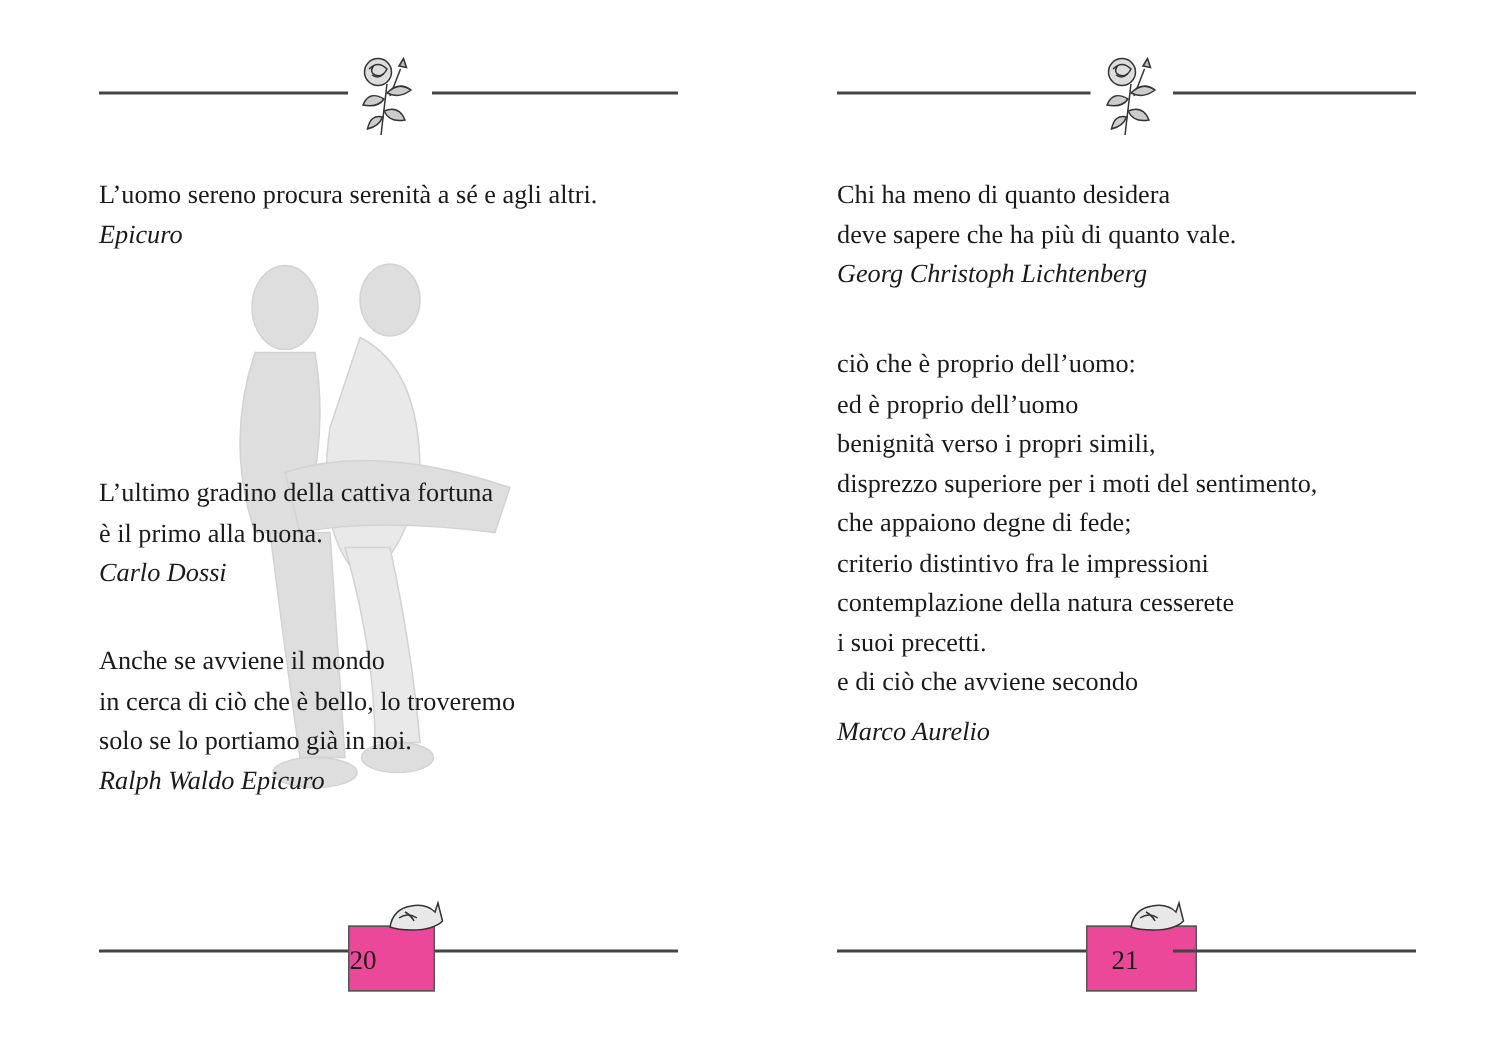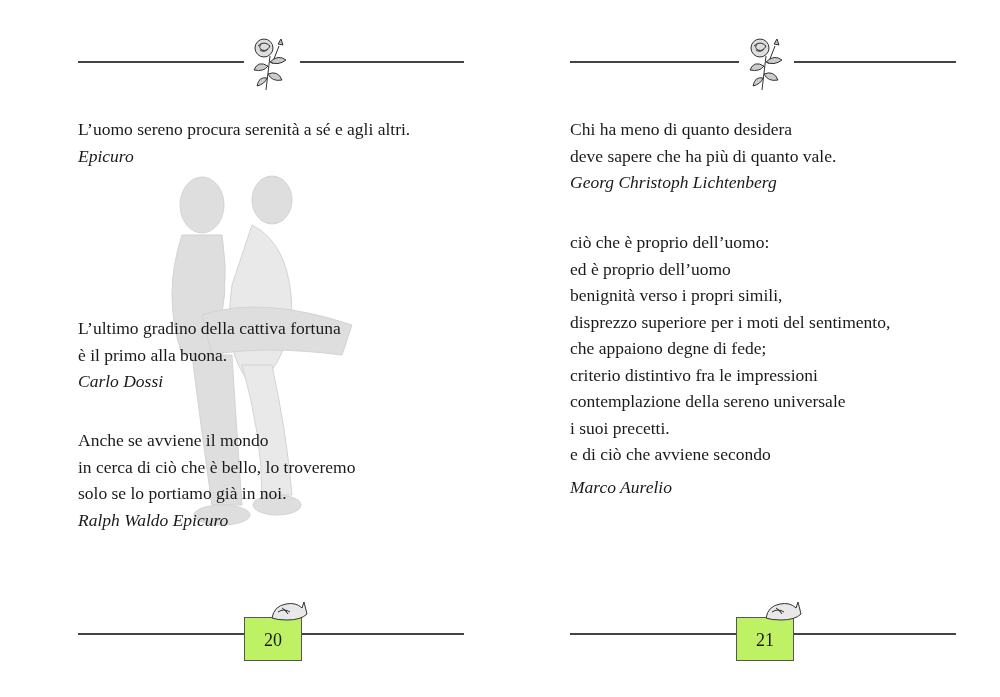--- a/index.html
+++ b/index.html
@@ -1,27 +1,27 @@
 <!DOCTYPE html>
 <html><head>
 <meta charset="utf-8">
 <style>
   html, body { margin:0; padding:0; background:#fff; }
   body { width:1000px; height:697px; position:relative; overflow:hidden;
          font-family:"Liberation Serif","DejaVu Serif",serif; color:#1a1a1a; }
-  .page { position:absolute; top:0; height:513px;margin-left:12px; }
+  .page { position:absolute; top:0; height:513px; }
   .page.left { left:0; width:500px; }
   .page.right { left:500px; width:500px; }
   .rule { position:absolute; height:2px; background:#444; }
   .rose { position:absolute; }
   .text-block { position:absolute; font-size:17.5px; line-height:26.5px; }
   .line { display:block; white-space:nowrap; }
   .author { display:block; font-style:italic; white-space:nowrap; }
-  .pagebox { position:absolute; width:56px; height:42px; border:1px solid #555; background:#bef264;
-             text-align:center; line-height:44px; font-size:18px; }
+  .pagebox { position:absolute; width:56px; height:42px; border:1px solid #555; background:#ec4899;
+             line-height:44px; font-size:18px; }
   .hand { position:absolute; }
   .figure { position:absolute; opacity:0.32; }
 </style>
 </head>
 <body>
 
 <div class="page left">
 
   <div class="rule" style="left:66px;top:61px;width:166px;"></div>
   <svg class="rose" style="left:236px;top:36px;" width="48" height="56" viewBox="0 0 48 56">
@@ -110,28 +110,28 @@
     <span class="author">Georg Christoph Lichtenberg</span>
   </div>
 
   <div class="text-block" style="left:58px;top:229px;width:386px;">
     <span class="line">ciò che è proprio dell’uomo:</span>
     <span class="line">ed è proprio dell’uomo</span>
     <span class="line">benignità verso i propri simili,</span>
     <span class="line">disprezzo superiore per i moti del sentimento,</span>
     <span class="line">che appaiono degne di fede;</span>
     <span class="line">criterio distintivo fra le impressioni</span>
-    <span class="line">contemplazione della sereno universale</span>
+    <span class="line">contemplazione della natura cesserete</span>
     <span class="line">i suoi precetti.</span>
     <span class="line">e di ciò che avviene secondo</span>
     <span class="author" style="margin-top:6px;">Marco Aurelio</span>
   </div>
 
   <div class="rule" style="left:58px;top:633px;width:166px;"></div>
-  <div class="pagebox" style="left:224px;top:617px;">21</div>
+  <div class="pagebox" style="left:224px;top:617px;padding-left:16px;">21</div>
   <svg class="hand" style="left:250px;top:598px;" width="40" height="26" viewBox="0 0 40 26">
     <g fill="#e8e8e8" stroke="#333" stroke-width="1">
       <path d="M4 20 q2 -12 14 -14 q10 -2 16 4 l2 -6 l3 12 q-6 6 -20 6 q-10 0 -15 -2 z"></path>
       <path d="M10 14 q6 -4 12 0" fill="none"></path>
       <path d="M14 10 q4 2 6 6" fill="#555"></path>
     </g>
   </svg>
   <div class="rule" style="left:282px;top:633px;width:162px;"></div>
 </div>
 

